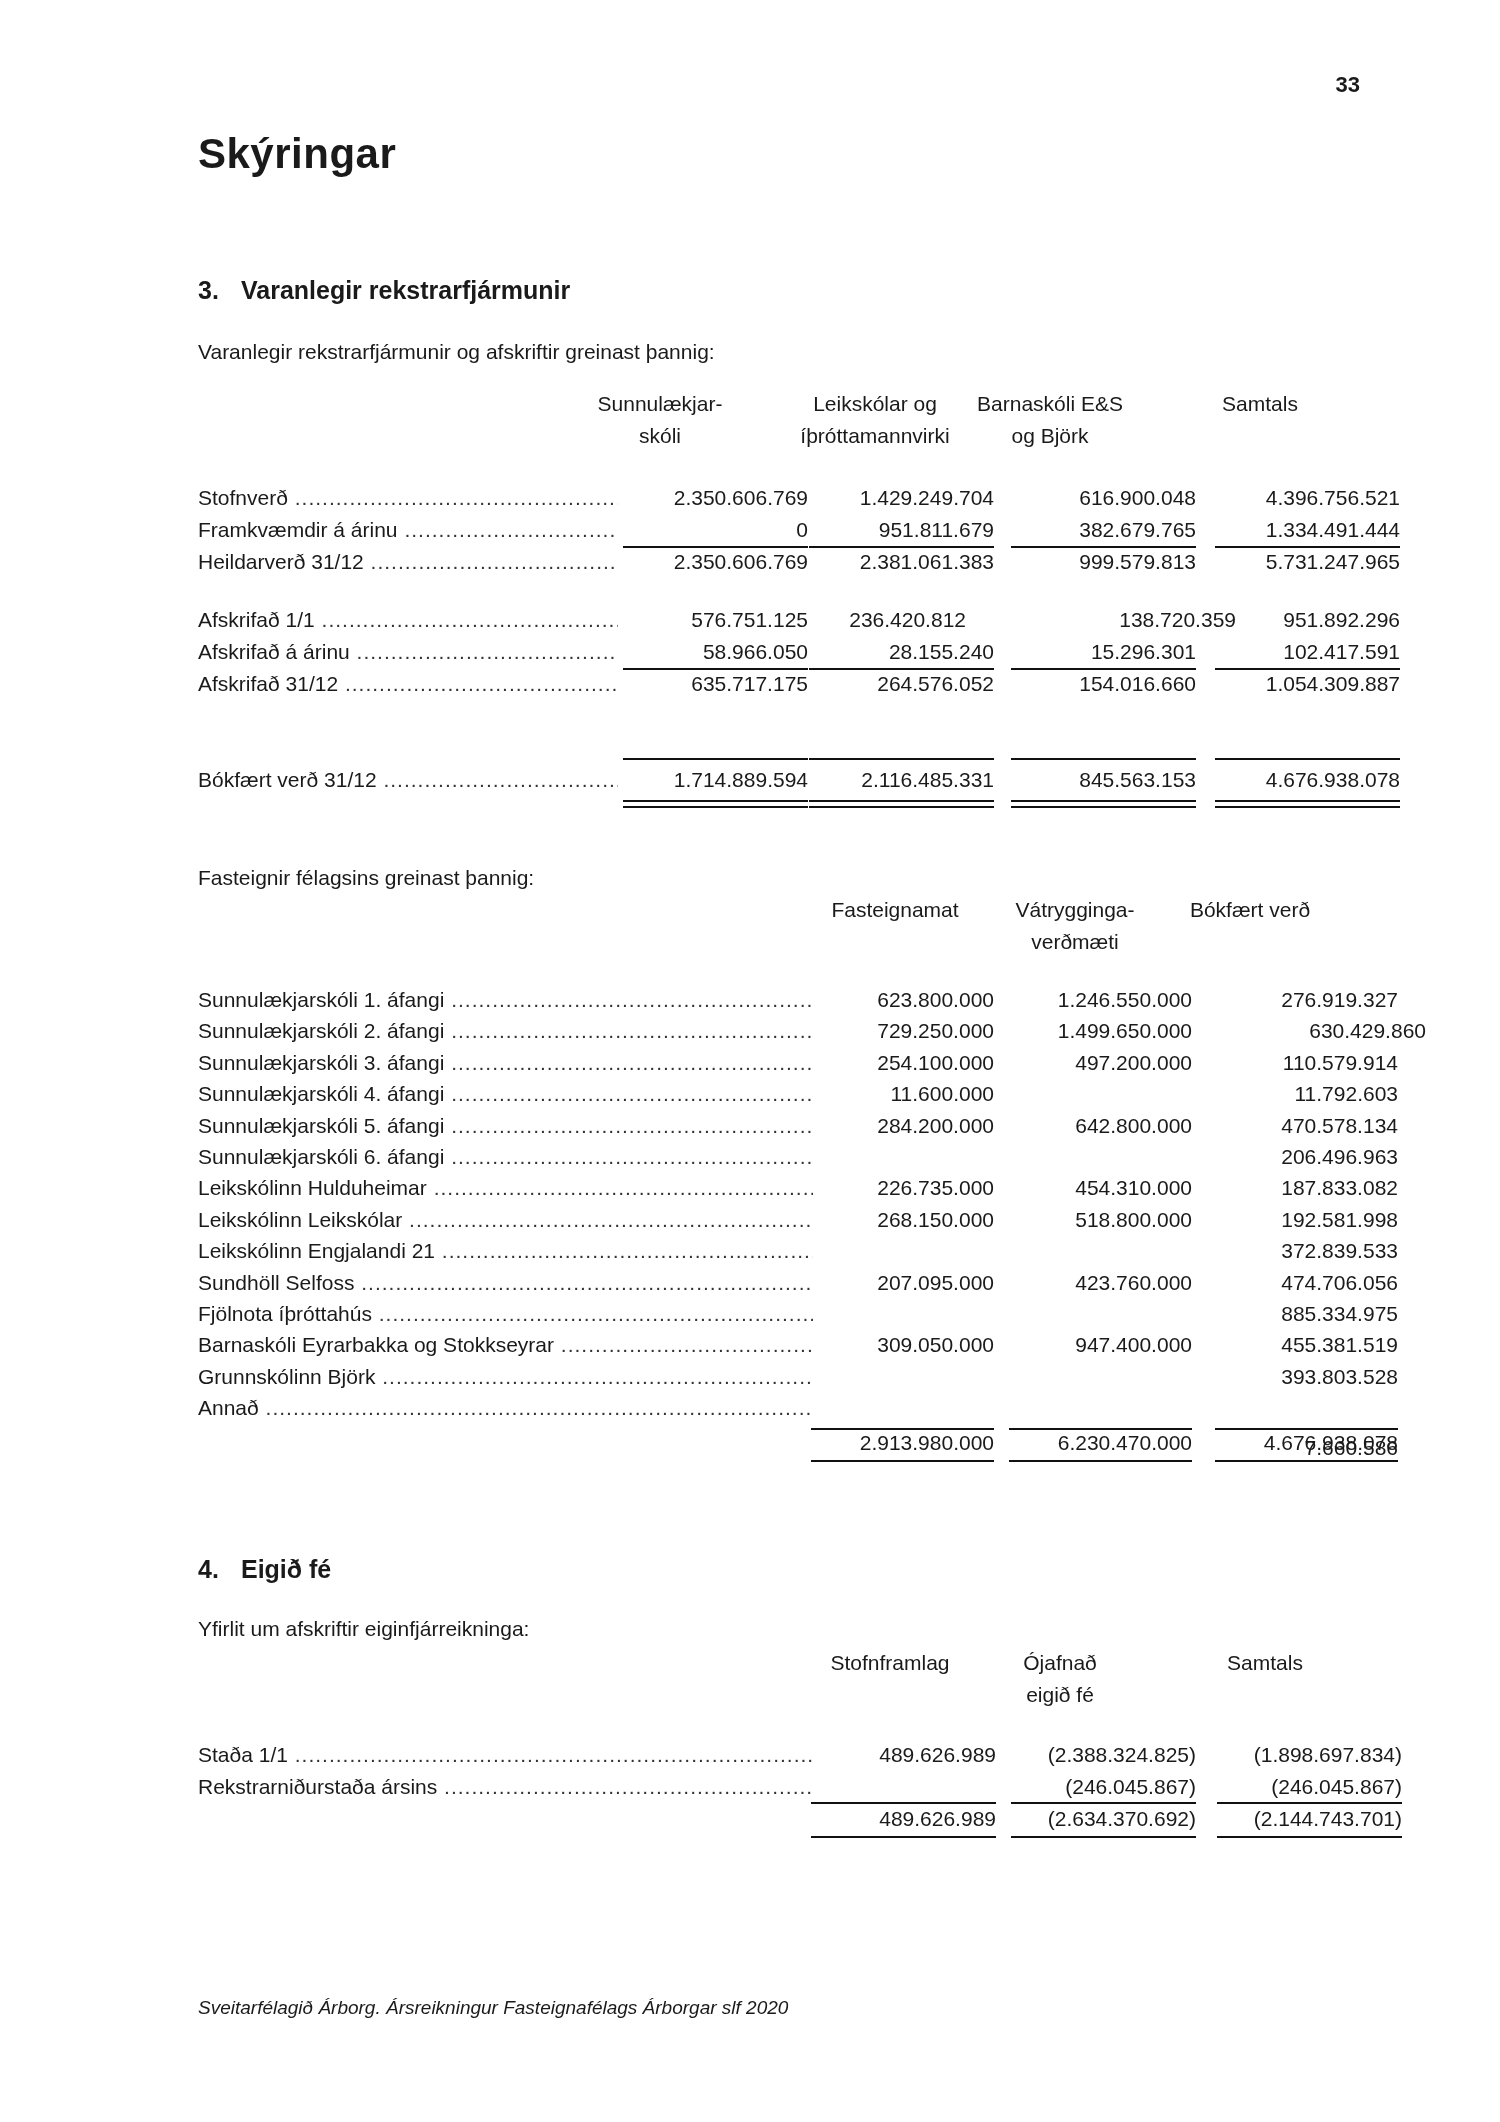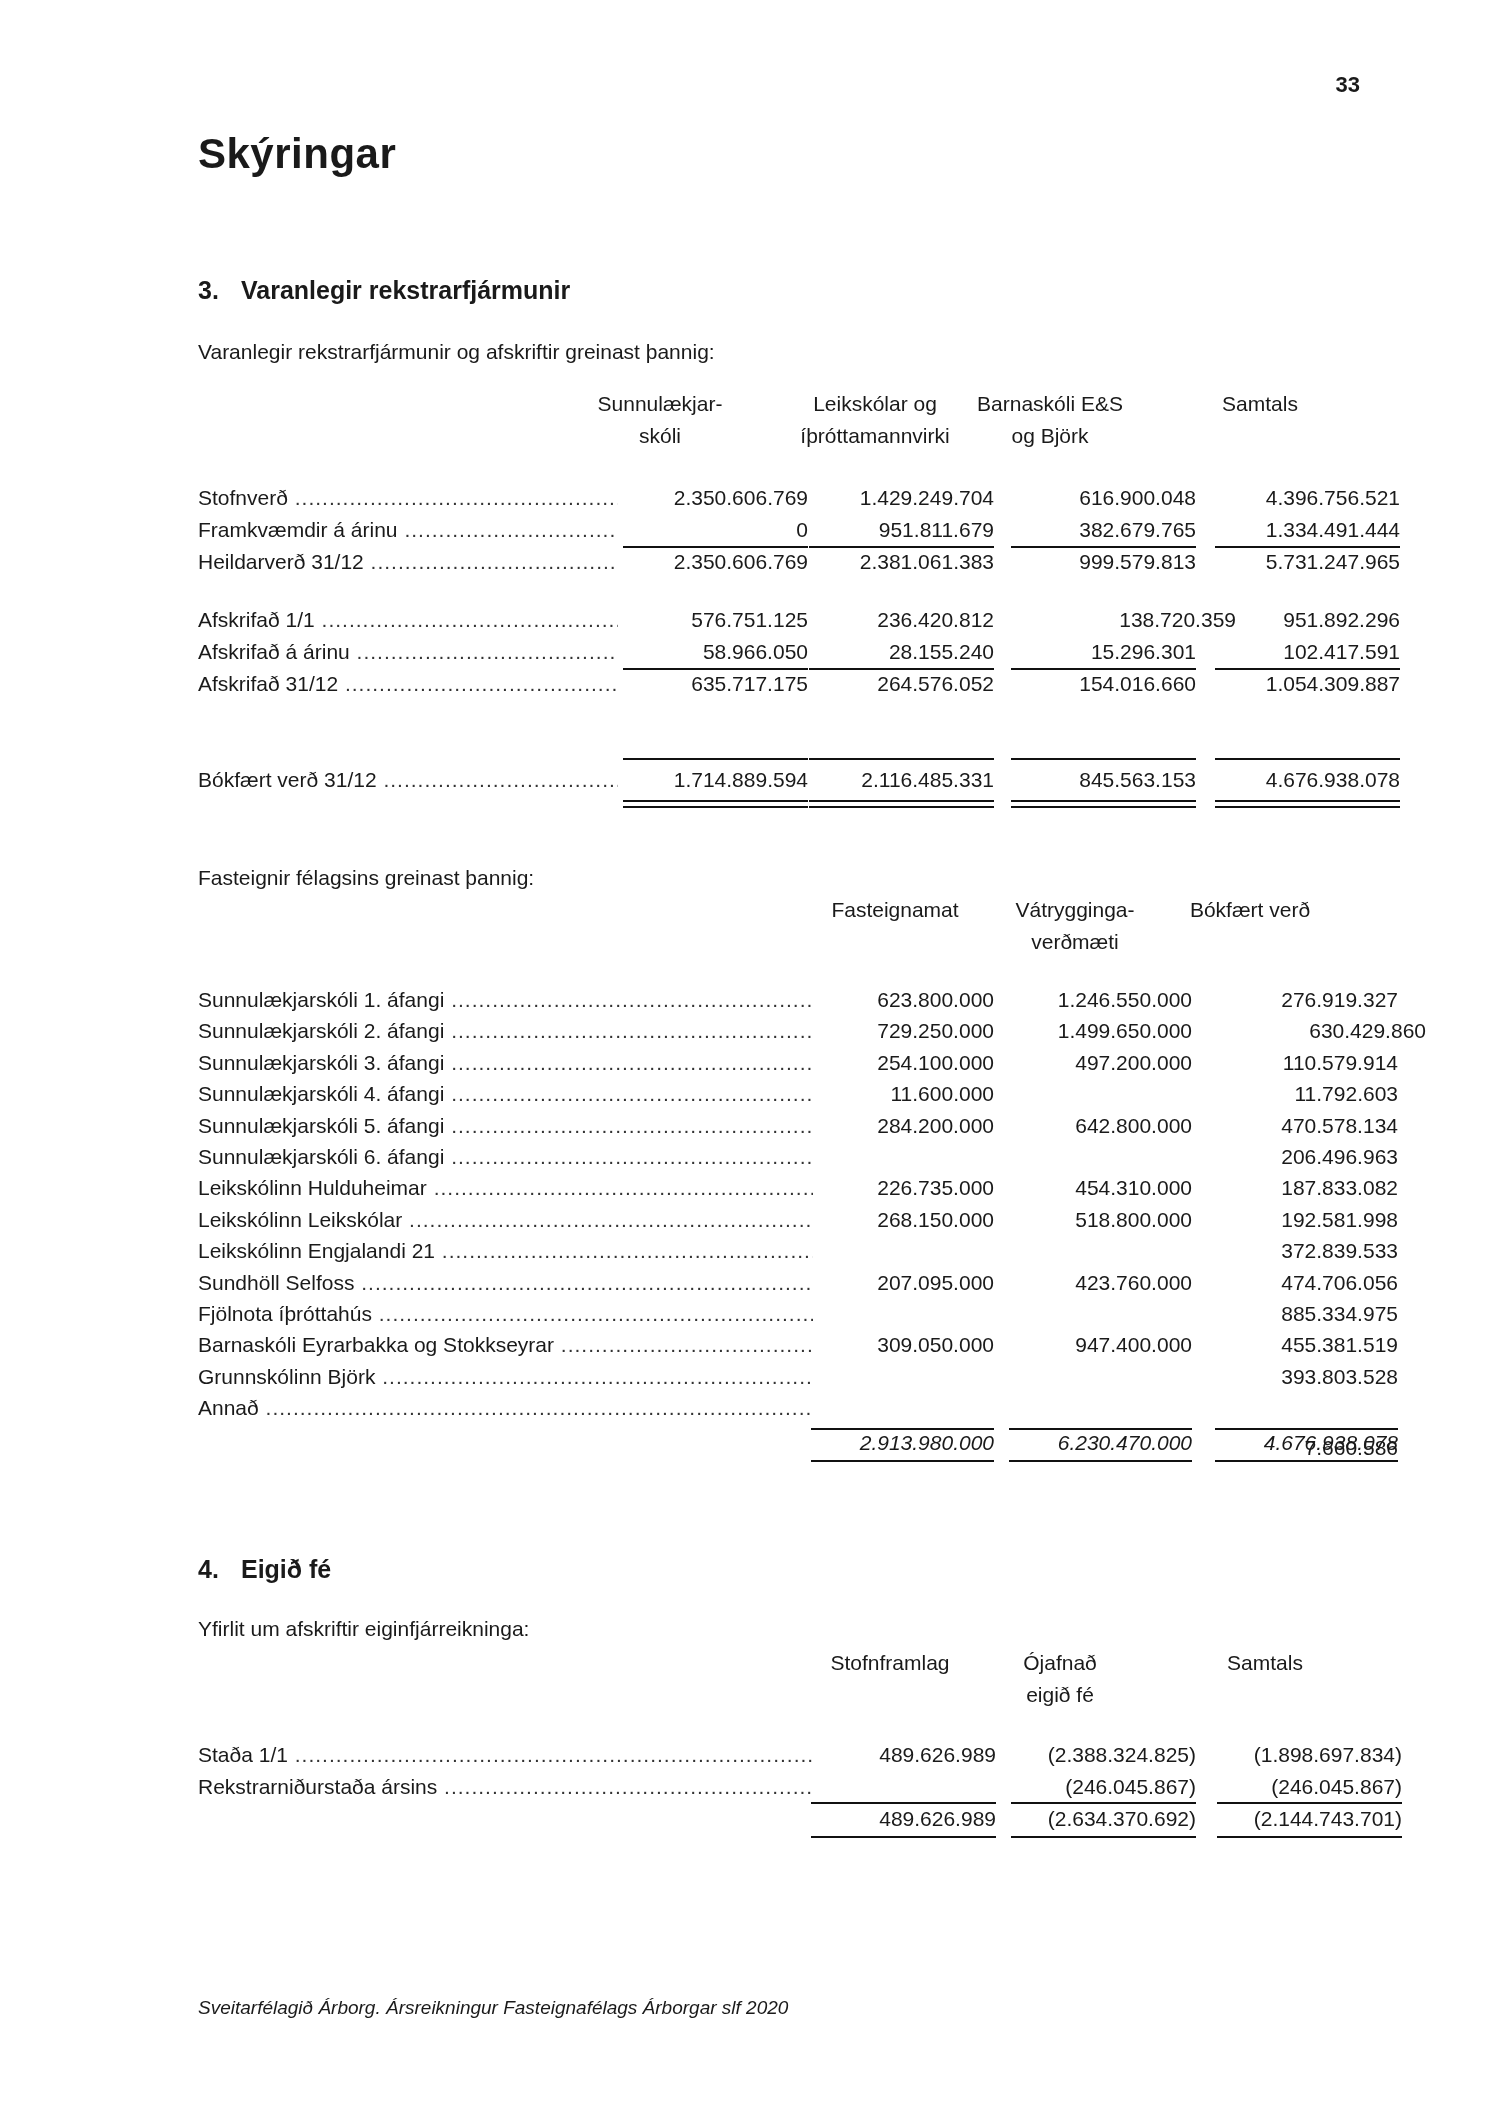--- a/index.html
+++ b/index.html
@@ -66,21 +66,21 @@
     <div class="abs row" style="top: 550px;">
       <div class="label" style="width: 420px;"><span>Heildarverð 31/12</span><span class="dots"> ................................................................................................................................................</span></div>
       <div class="val" style="left: 410px; width: 200px;">2.350.606.769</div>
       <div class="val" style="left: 596px; width: 200px;">2.381.061.383</div>
       <div class="val" style="left: 798px; width: 200px;">999.579.813</div>
       <div class="val" style="left: 1002px; width: 200px;">5.731.247.965</div>
     </div>
     <div class="abs row" style="top: 608px;">
       <div class="label" style="width: 420px;"><span>Afskrifað 1/1</span><span class="dots"> ................................................................................................................................................</span></div>
       <div class="val" style="left: 410px; width: 200px;">576.751.125</div>
-      <div class="val" style="left: 596px; width: 200px;">236.420.812</div>
+      <div class="val" style="left: 568px; width: 200px;">236.420.812</div>
       <div class="val" style="left: 838px; width: 200px;">138.720.359</div>
       <div class="val" style="left: 1002px; width: 200px;">951.892.296</div>
     </div>
     <div class="abs row" style="top: 640px;">
       <div class="label" style="width: 420px;"><span>Afskrifað á árinu</span><span class="dots"> ................................................................................................................................................</span></div>
       <div class="val" style="left: 410px; width: 200px;">58.966.050</div>
       <div class="val" style="left: 596px; width: 200px;">28.155.240</div>
       <div class="val" style="left: 798px; width: 200px;">15.296.301</div>
       <div class="val" style="left: 1002px; width: 200px;">102.417.591</div>
     </div>
@@ -209,21 +209,21 @@
     </div>
     <div class="abs row" style="top: 1396.2px;">
       <div class="label" style="width: 615px;"><span>Annað</span><span class="dots"> ................................................................................................................................................</span></div>
       <div class="val" style="left: 596px; width: 200px;"></div>
       <div class="val" style="left: 794px; width: 200px;"></div>
       <div class="val" style="left: 1000px; width: 200px; margin-top: 40px;">7.660.586</div>
     </div>
     <div class="rule" style="left: 811px; width: 183px; top: 1428px;"></div>
     <div class="rule" style="left: 1009px; width: 183px; top: 1428px;"></div>
     <div class="rule" style="left: 1215px; width: 183px; top: 1428px;"></div>
-    <div class="abs row" style="top: 1431px; font-style: italic;">
+    <div class="abs row" style="top: 1431px;">
       <div class="val" style="left: 596px; width: 200px;">2.913.980.000</div>
       <div class="val" style="left: 794px; width: 200px;">6.230.470.000</div>
       <div class="val" style="left: 1000px; width: 200px;">4.676.938.078</div>
     </div>
     <div class="rule" style="left: 811px; width: 183px; top: 1460px;"></div>
     <div class="rule" style="left: 1009px; width: 183px; top: 1460px;"></div>
     <div class="rule" style="left: 1215px; width: 183px; top: 1460px;"></div>
   </div>
 
 <div class="abs sec" style="top:1555px;">

